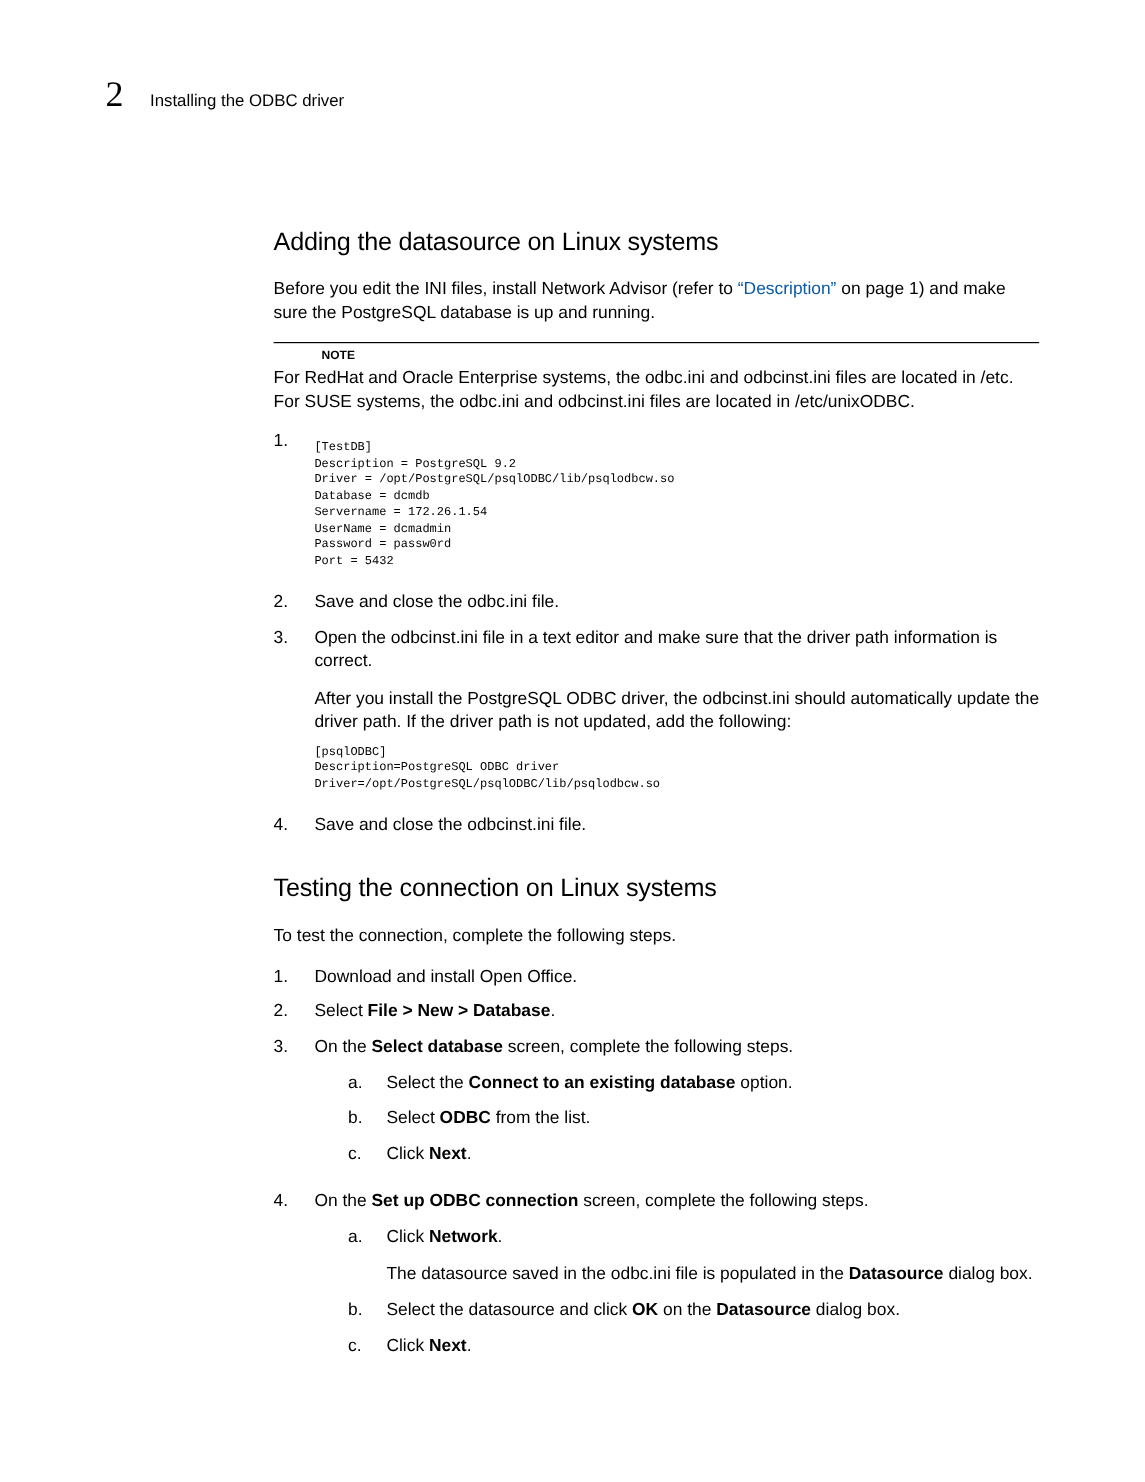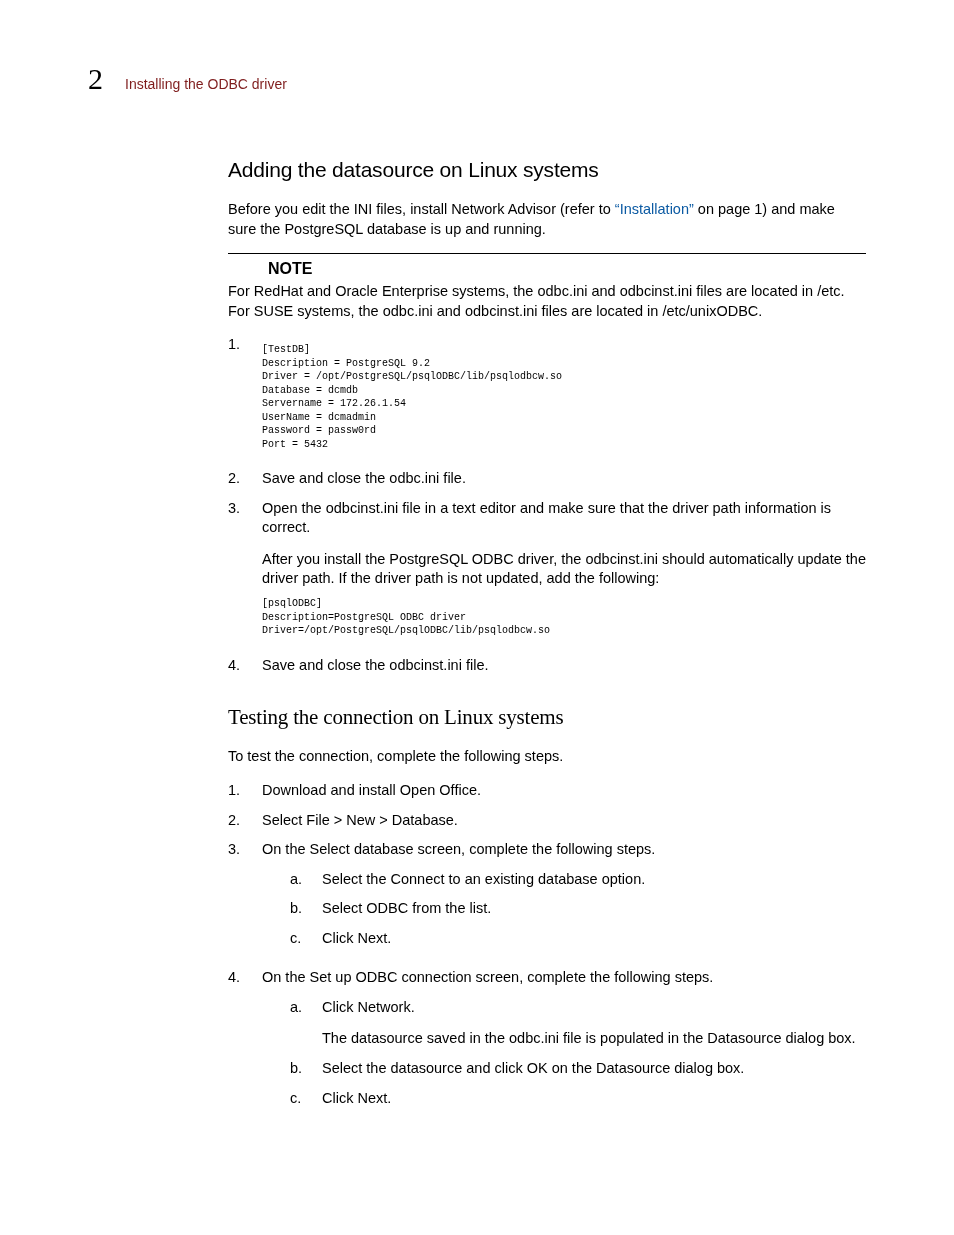--- a/index.html
+++ b/index.html
@@ -5,60 +5,60 @@
   html,body{margin:0;padding:0;background:#fff;}
   body{
     width:954px;height:1235px;
     font-family:Arial,Helvetica,sans-serif;
     color:#000;
     position:relative;
   }
   .page{padding:62px 88px 0 88px;}
   .running-head{display:flex;align-items:baseline;column-gap:22px;}
   .chap-num{font-family:Georgia,'Times New Roman',serif;font-size:30px;font-weight:400;}
-  .running-title{font-size:14px;color:#7f1d1d;}
-  .content{margin-left:140px;margin-top:60px;font-size:14.5px;line-height:1.35;}
+  .running-title{font-size:14px;color:#000000;}
+  .content{margin-left:140px;margin-top:92px;font-size:14.5px;line-height:1.35;}
   .h2{font-family:Arial,Helvetica,sans-serif;font-size:21px;font-weight:400;margin:0 0 16px 0;letter-spacing:-0.2px;}
   .para{margin:0 0 14px 0;}
   a.link{color:#0b5aa3;text-decoration:none;}
   .rule{border:0;border-top:1.5px solid #000;margin:6px 0 4px 0;}
-  .note-label{font-weight:700;font-size:16px;margin:0 0 2px 0;padding-left:40px;}
+  .note-label{font-weight:700;font-size:10px;margin:0 0 2px 0;padding-left:40px;}
   .ol{list-style:none;padding:0;margin:0;}
   .ol > li{display:flex;column-gap:14px;margin:10px 0 6px 0;}
   .ol .num{min-width:20px;}
   .ol .body{flex:1;}
   .subol{list-style:none;padding:0;margin:10px 0 0 28px;}
   .subol > li{display:flex;column-gap:14px;margin:10px 0;}
   .subol .num{min-width:18px;}
   .subpara{margin:12px 0 0 0;}
   pre.code{
     font-family:"Courier New",Courier,monospace;
     font-size:10px;line-height:1.35;
     white-space:pre;
     margin:8px 0 8px 0;
   }
-  b{font-weight:400;}
-  .section-gap{margin-top:28px;font-family:Liberation Serif, serif;}
+  b{font-weight:700;}
+  .section-gap{margin-top:28px;}
 </style>
 </head>
 <body>
 
 <div class="page">
 
   <div class="running-head">
     <span class="chap-num">2</span>
     <span class="running-title">Installing the ODBC driver</span>
   </div>
 
   <div class="content">
 
     <h2 class="h2">Adding the datasource on Linux systems</h2>
 
     <p class="para">
-      <span>Before you edit the INI files, install Network Advisor (refer to </span><a href="#" class="link">“Installation”</a><span> on page 1) and make sure the PostgreSQL database is up and running.</span>
+      <span>Before you edit the INI files, install Network Advisor (refer to </span><a href="#" class="link">“Description”</a><span> on page 1) and make sure the PostgreSQL database is up and running.</span>
     </p>
 
     <hr class="rule">
     <p class="note-label">NOTE</p>
     <p class="para">For RedHat and Oracle Enterprise systems, the odbc.ini and odbcinst.ini files are located in /etc. For SUSE systems, the odbc.ini and odbcinst.ini files are located in /etc/unixODBC.</p>
 
     <ol class="ol">
       <li>
         <span class="num">1.</span>
         <div class="body">

